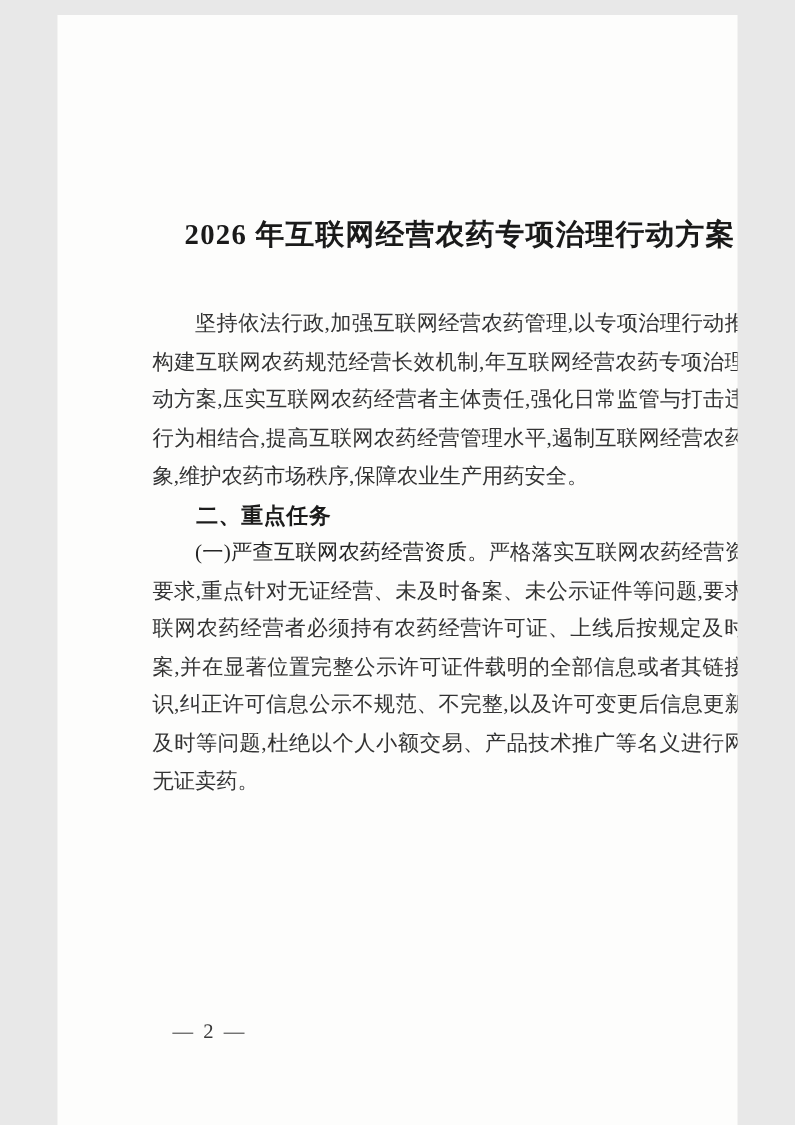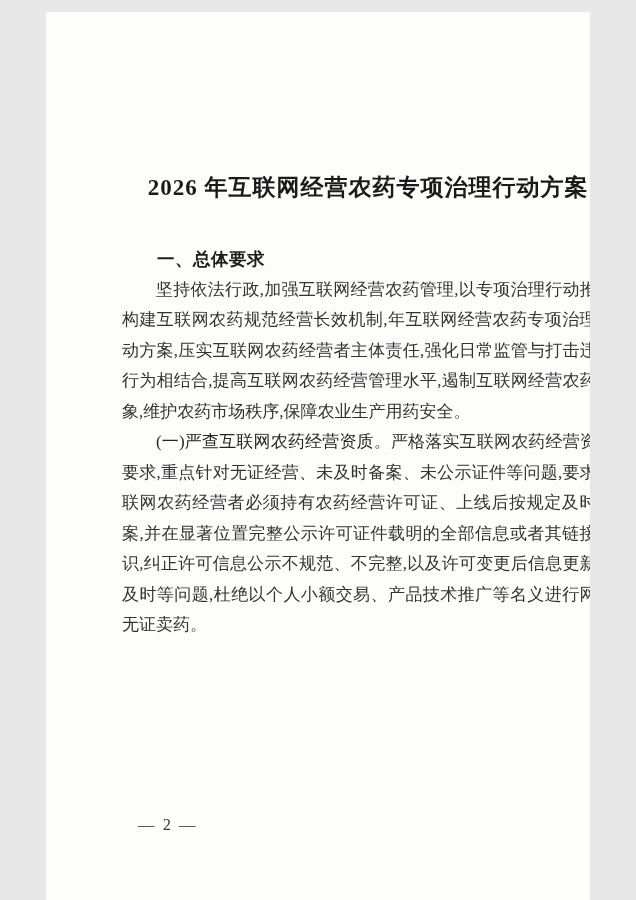--- a/index.html
+++ b/index.html
@@ -66,24 +66,24 @@
 </style>
 </head>
 <body>
 
 <div class="page">
   <div class="content">
 
     <h1 class="doc-title">2026 年互联网经营农药专项治理行动方案</h1>
 
 
-    <h2 class="section-heading">一、总体要求</h2>
 
     <p class="body-para">坚持依法行政,加强互联网经营农药管理,以专项治理行动推动构建互联网农药规范经营长效机制,年互联网经营农药专项治理行动方案,压实互联网农药经营者主体责任,强化日常监管与打击违法行为相结合,提高互联网农药经营管理水平,遏制互联网经营农药乱象,维护农药市场秩序,保障农业生产用药安全。</p>
 
+    <h2 class="section-heading">二、重点任务</h2>
 
     <p class="body-para"><span class="item-lead">(一)严查互联网农药经营资质。</span><span>严格落实互联网农药经营资质要求,重点针对无证经营、未及时备案、未公示证件等问题,要求互联网农药经营者必须持有农药经营许可证、上线后按规定及时备案,并在显著位置完整公示许可证件载明的全部信息或者其链接标识,纠正许可信息公示不规范、不完整,以及许可变更后信息更新不及时等问题,杜绝以个人小额交易、产品技术推广等名义进行网上无证卖药。</span></p>
 
 
   </div>
 
   <div class="page-footer">— 2 —</div>
 </div>
 
 </body></html>

